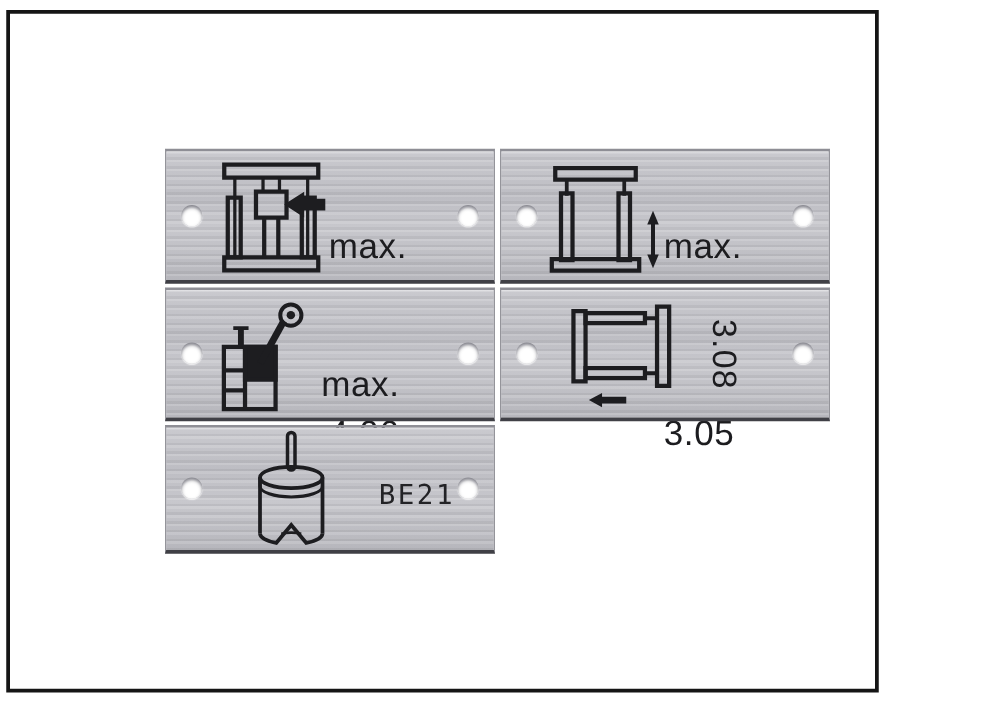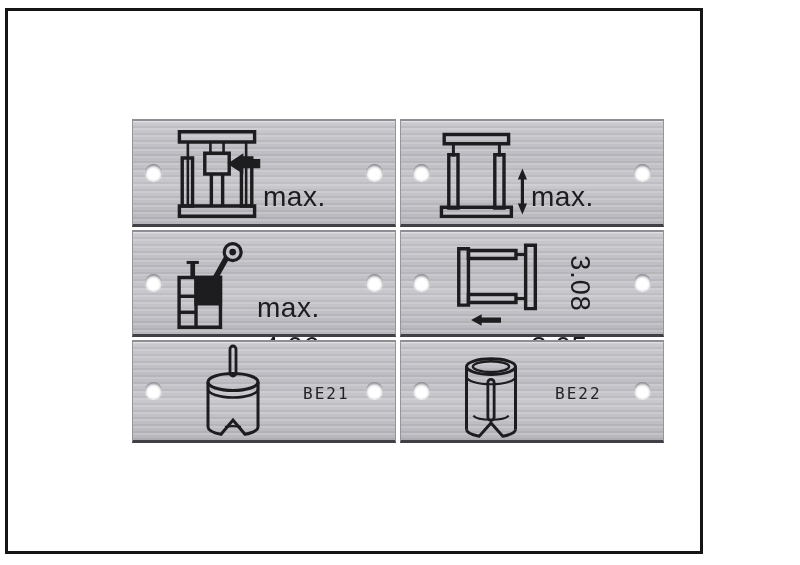--- a/index.html
+++ b/index.html
@@ -19,21 +19,21 @@
   .hole{position:absolute;top:50%;width:17px;height:17px;margin-top:-9px;border-radius:50%;
         background:radial-gradient(circle at 50% 62%, #ffffff 55%, #e6e6ea 72%, #9d9da4 100%);
         box-shadow:inset 0 2px 3px rgba(55,55,65,.55), 0 1px 1px rgba(255,255,255,.7);}
   .hole.left{left:12px;}
   .hole.right{right:12px;}
   .icon{position:absolute;}
   .icon *{vector-effect:non-scaling-stroke;}
   .txt{position:absolute;color:#1c1c1f;font-size:28px;line-height:25px;letter-spacing:.5px;white-space:pre;}
   .txt .ln{display:block;}
   .code{position:absolute;color:#232326;font-family:"DejaVu Sans Mono","Liberation Mono",monospace;
-        font-size:16px;letter-spacing:2px;}
+        font-size:22px;letter-spacing:2px;}
   .rot-wrap{position:absolute;top:0;bottom:0;display:flex;align-items:center;justify-content:center;width:40px;}
   .rot{transform:rotate(90deg);font-size:27px;color:#1c1c1f;letter-spacing:1px;white-space:nowrap;}
   svg{display:block;}
 </style>
 </head>
 <body>
 
 <div class="canvas">
   <div class="photo-frame"></div>
 
@@ -130,30 +130,15 @@
         <ellipse cx="32" cy="38" rx="25" ry="8.5"></ellipse>
         <path d="M7,38 L7,45 A25,8.5 0 0 0 57,45 L57,38" stroke-width="2.4"></path>
         <line x1="7" y1="38" x2="7" y2="83"></line>
         <line x1="57" y1="38" x2="57" y2="83"></line>
         <path d="M7,83 A25,8.5 0 0 0 20,90.3 L32,76 L44,90.3 A25,8.5 0 0 0 57,83"></path>
         <path d="M24,83 A14,4.5 0 0 1 40,83" stroke-width="2.2"></path>
       </svg>
       <span class="code" style="left:170px;top:42px">BE21</span>
     </div>
 
-    <div class="plate">
-      <div class="hole left"></div>
-      <div class="hole right"></div>
-      <svg class="icon" style="left:58px;top:5px" width="64" height="98" viewBox="0 0 64 100" fill="none" stroke="#1d1d20" stroke-width="3">
-        <ellipse cx="32" cy="20" rx="25" ry="8"></ellipse>
-        <ellipse cx="32" cy="20" rx="18.5" ry="5.5" stroke-width="2.4"></ellipse>
-        <line x1="7" y1="20" x2="7" y2="84"></line>
-        <line x1="57" y1="20" x2="57" y2="84"></line>
-        <path d="M7,30 A25,8 0 0 0 57,30" stroke-width="2.2"></path>
-        <path d="M14,70 A18.5,5.5 0 0 0 50,70" stroke-width="2.2"></path>
-        <rect x="28.8" y="33" width="6.4" height="42" rx="3.2" stroke-width="2.8"></rect>
-        <path d="M7,84 A25,8 0 0 0 20,91 L32,77.5 L44,91 A25,8 0 0 0 57,84"></path>
-      </svg>
-      <span class="code" style="left:154px;top:42px">BE22</span>
-    </div>
 
   </div>
 </div>
 
 </body></html>

